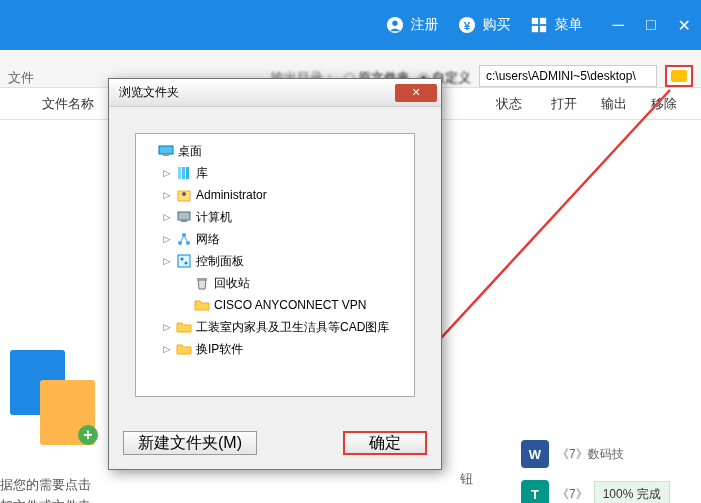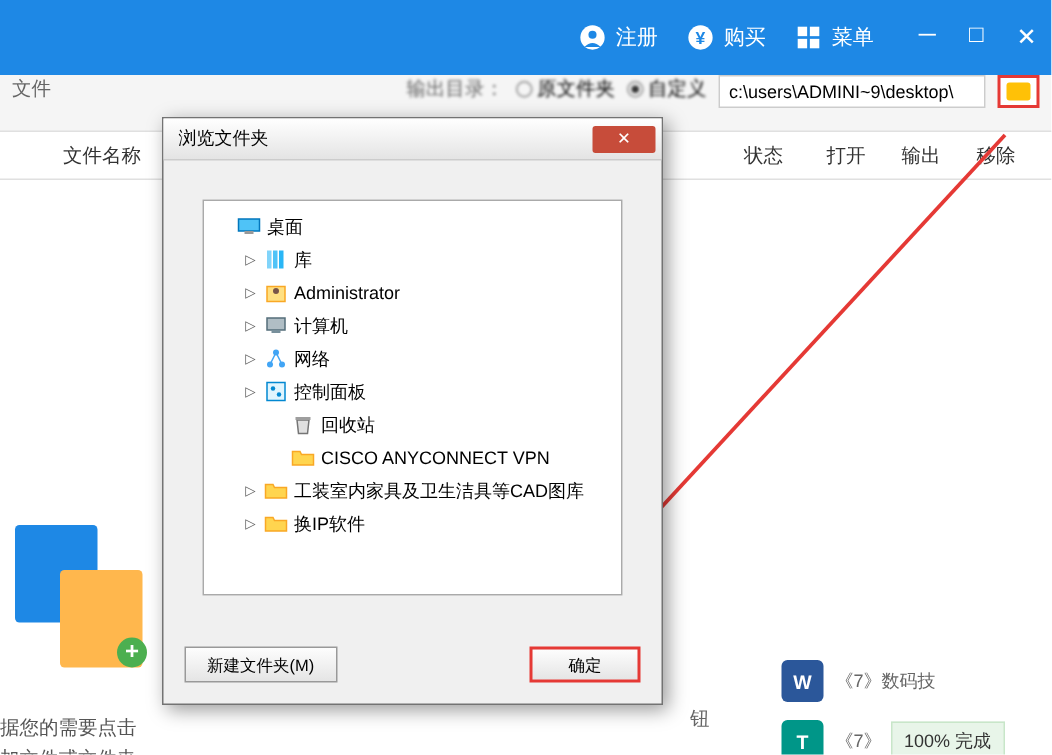--- a/index.html
+++ b/index.html
@@ -3,21 +3,21 @@
 <meta charset="utf-8">
 <style>
 * { margin: 0; padding: 0; box-sizing: border-box; font-family: "Microsoft YaHei", sans-serif; }
 body { width: 701px; height: 503px; background: #fff; position: relative; overflow: hidden; }
 
 .titlebar { height: 50px; background: #1e88e5; display: flex; justify-content: flex-end; align-items: center; padding: 0 10px; gap: 18px; }
 .titlebar-item { display: flex; align-items: center; gap: 6px; color: #ffffff; font-size: 14px; cursor: pointer; }
 .titlebar-icon { width: 20px; height: 20px; display: flex; align-items: center; justify-content: center; }
 .win-controls { display: flex; gap: 22px; margin-left: 12px; color: #fff; font-size: 16px; }
 
-.toolbar { height: 38px; background: #f5f5f5; display: flex; align-items: flex-start; padding: 0 8px; font-size: 13px; gap: 8px; border-bottom: 1px solid #e0e0e0; }
+.toolbar { height: 38px; background: #f5f5f5; display: flex; align-items: flex-end; padding: 0 8px; font-size: 13px; gap: 8px; border-bottom: 1px solid #e0e0e0; }
 .folder-btn { display: flex; align-items: center; gap: 4px; cursor: pointer; }
 .folder-icon-small { width: 18px; height: 14px; background: #ffc107; border-radius: 2px; }
 .output-path { background: #fff; border: 1px solid #ccc; padding: 2px 6px; font-size: 12px; width: 178px; height: 22px; display: flex; align-items: center; }
 .browse-btn { width: 28px; height: 22px; border: 2px solid #e53935; background: #fff; display: flex; align-items: center; justify-content: center; cursor: pointer; }
 
 .headers { height: 32px; display: flex; align-items: center; padding: 0 12px; font-size: 13px; color: #333; border-bottom: 1px solid #e0e0e0; }
 .hdr-filename { flex: 1; padding-left: 30px; }
 .hdr-status { width: 60px; text-align: center; }
 .hdr-open { width: 50px; text-align: center; }
 .hdr-output { width: 50px; text-align: center; }
@@ -37,21 +37,21 @@
 
 
 .dialog { position: absolute; left: 108px; top: 78px; width: 334px; background: #f0f0f0; border: 1px solid #737373; box-shadow: 3px 3px 12px rgba(0,0,0,0.4); }
 .dialog-title { height: 28px; background: linear-gradient(#fff, #e4e4e4); border-bottom: 1px solid #ccc; display: flex; align-items: center; justify-content: space-between; padding: 0 4px 0 10px; font-size: 12px; }
 .close-x { width: 42px; height: 18px; background: #c74c3a; color: #fff; display: flex; align-items: center; justify-content: center; border-radius: 2px; cursor: pointer; font-size: 11px; }
 .tree { background: #fff; border: 1px solid #aaa; margin: 26px; height: 264px; overflow: auto; padding: 6px 4px; font-size: 12px; }
 .tree-item { display: flex; align-items: center; height: 22px; gap: 4px; cursor: pointer; padding: 0 2px; }
 .expander { width: 10px; text-align: center; color: #666; font-size: 9px; }
 .tree-icon { width: 16px; height: 16px; display: flex; align-items: center; justify-content: center; }
 .dialog-buttons { display: flex; gap: 10px; padding: 8px 14px 14px; justify-content: flex-start; }
-.dlg-btn { height: 24px; padding: 0 14px; font-size: 11px; background: linear-gradient(#fdfdfd,#e5e5e5); border: 1px solid #999; cursor: pointer; display: flex; align-items: center; }
+.dlg-btn { height: 24px; padding: 0 14px; font-size: 16px; background: linear-gradient(#fdfdfd,#e5e5e5); border: 1px solid #999; cursor: pointer; display: flex; align-items: center; }
 .dlg-btn.primary { border: 2px solid #e53935; }
 
 .arrow-line { position: absolute; pointer-events: none; }
 
 .radio-dot { width: 11px; height: 11px; border: 1px solid #888; border-radius: 50%; display: inline-block; margin-right: 3px; position: relative; }
 .radio-dot.checked::after { content: ''; position: absolute; width: 5px; height: 5px; background: #333; border-radius: 50%; top: 2px; left: 2px; }
 </style>
 </head>
 <body>
 
@@ -99,21 +99,21 @@
   <span style="color:#666;filter:blur(1px)">输出目录：</span>
   <label style="display:flex;align-items:center;filter:blur(1px)">
       <span class="radio-dot"></span>
       <span>原文件夹</span>
     </label>
   <label style="display:flex;align-items:center;filter:blur(1px)">
       <span class="radio-dot checked"></span>
       <span>自定义</span>
     </label>
   <div class="output-path">
-      <span>c:\users\ADMINI~9\desktop\</span>
+      <span>c:\users\ADMINI~5\desktop\</span>
     </div>
   <div class="browse-btn">
     <div class="folder-icon-small" style="width:16px;height:12px"></div>
   </div>
 </div>
 
 <div class="headers">
   <div class="hdr-filename">文件名称</div>
   <div class="hdr-status">状态</div>
   <div class="hdr-open">打开</div>

